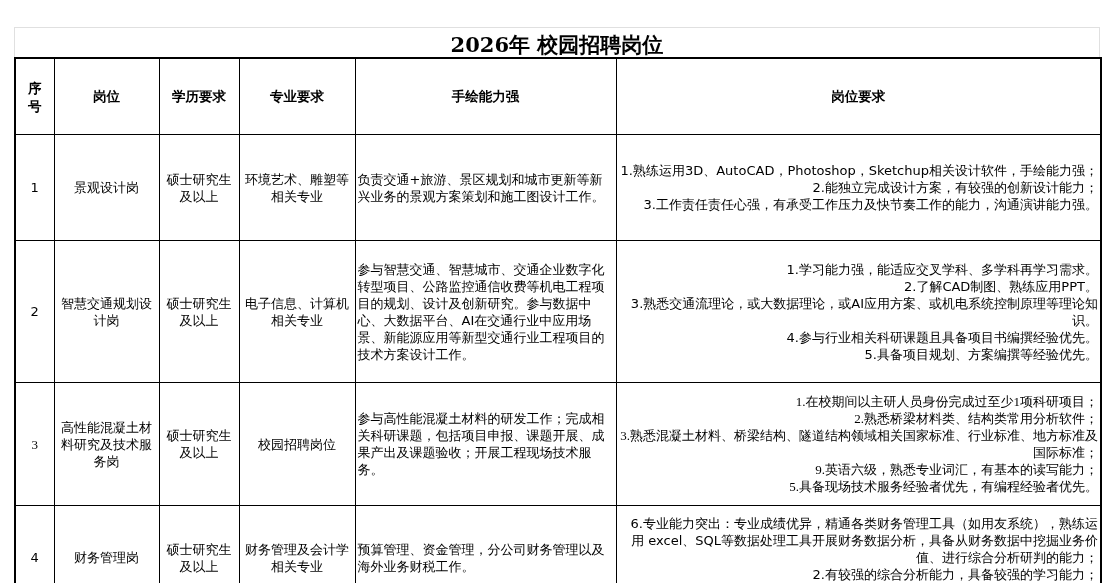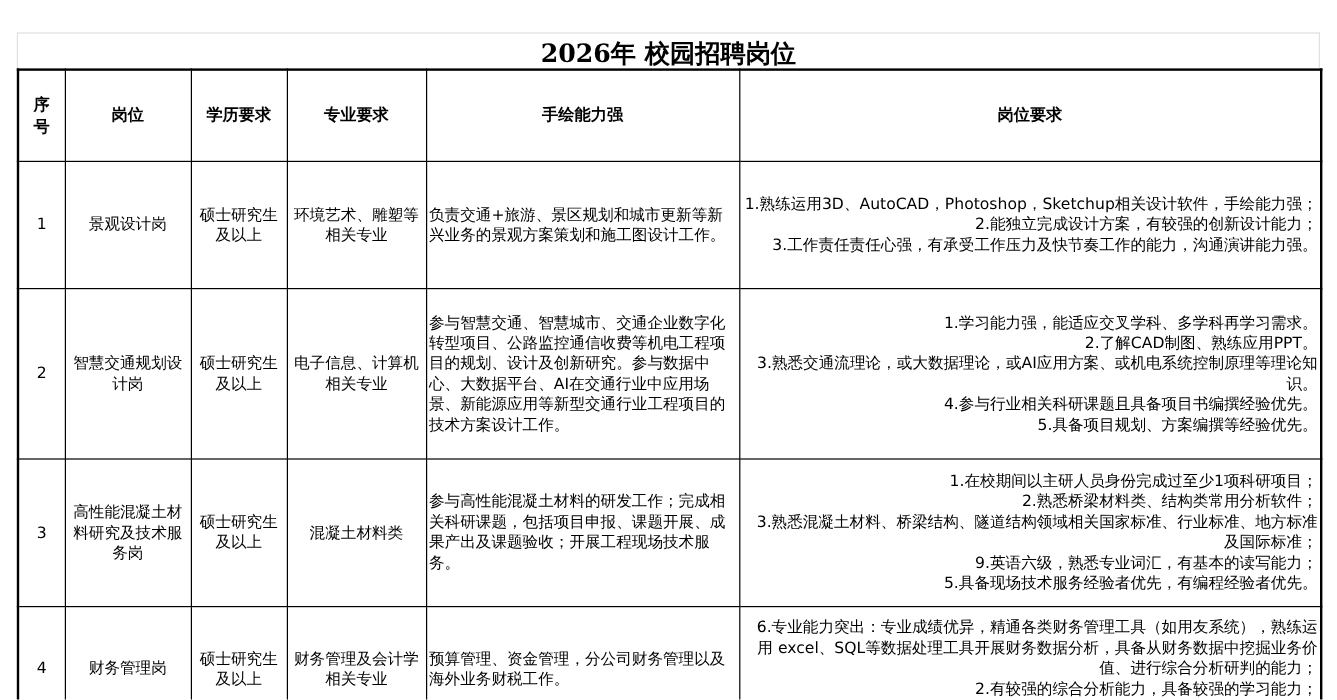--- a/index.html
+++ b/index.html
@@ -13,21 +13,21 @@
     table { border-collapse: collapse; width: 1086px; table-layout: fixed;
             border: 2px solid #000; }
     th, td { border: 1px solid #000; padding: 0; font-size: 13px; line-height: 17px; }
     th { font-weight: bold; font-size: 13.5px; height: 45px; text-align: center; vertical-align: middle; }
     td.center { text-align: center; vertical-align: middle; padding: 0 4px; }
     td.left { text-align: left; vertical-align: middle; padding: 0 2px 0 2px; }
     td.seq { font-size: 13px; }
     .req-line { display: block; text-align: right; }
     .r1 td { height: 105px; }
     .r2 td { height: 141px; }
-    .r3 td { height: 122px; }
+    .r3 td { height: 122px; font-family: Liberation Serif, serif; }
     .r4 td { height: 103px; }
     .hdr-seq { line-height: 18px; }
   </style>
 </head>
 <body>
 
 <div class="sheet">
   <div class="title-row">
     <span class="title">2026年 校园招聘岗位</span>
   </div>
@@ -74,21 +74,21 @@
           <span class="req-line">2.了解CAD制图、熟练应用PPT。</span>
           <span class="req-line">3.熟悉交通流理论，或大数据理论，或AI应用方案、或机电系统控制原理等理论知识。</span>
           <span class="req-line">4.参与行业相关科研课题且具备项目书编撰经验优先。</span>
           <span class="req-line">5.具备项目规划、方案编撰等经验优先。</span>
         </td>
       </tr>
       <tr class="r3">
         <td class="center seq">3</td>
         <td class="center">高性能混凝土材料研究及技术服务岗</td>
         <td class="center">硕士研究生及以上</td>
-        <td class="center">混凝土材料类</td>
+        <td class="center">校园招聘岗位</td>
         <td class="left">参与高性能混凝土材料的研发工作；完成相关科研课题，包括项目申报、课题开展、成果产出及课题验收；开展工程现场技术服务。</td>
         <td class="left">
           <span class="req-line">1.在校期间以主研人员身份完成过至少1项科研项目；</span>
           <span class="req-line">2.熟悉桥梁材料类、结构类常用分析软件；</span>
           <span class="req-line">3.熟悉混凝土材料、桥梁结构、隧道结构领域相关国家标准、行业标准、地方标准及国际标准；</span>
           <span class="req-line">9.英语六级，熟悉专业词汇，有基本的读写能力；</span>
           <span class="req-line">5.具备现场技术服务经验者优先，有编程经验者优先。</span>
         </td>
       </tr>
       <tr class="r4">

